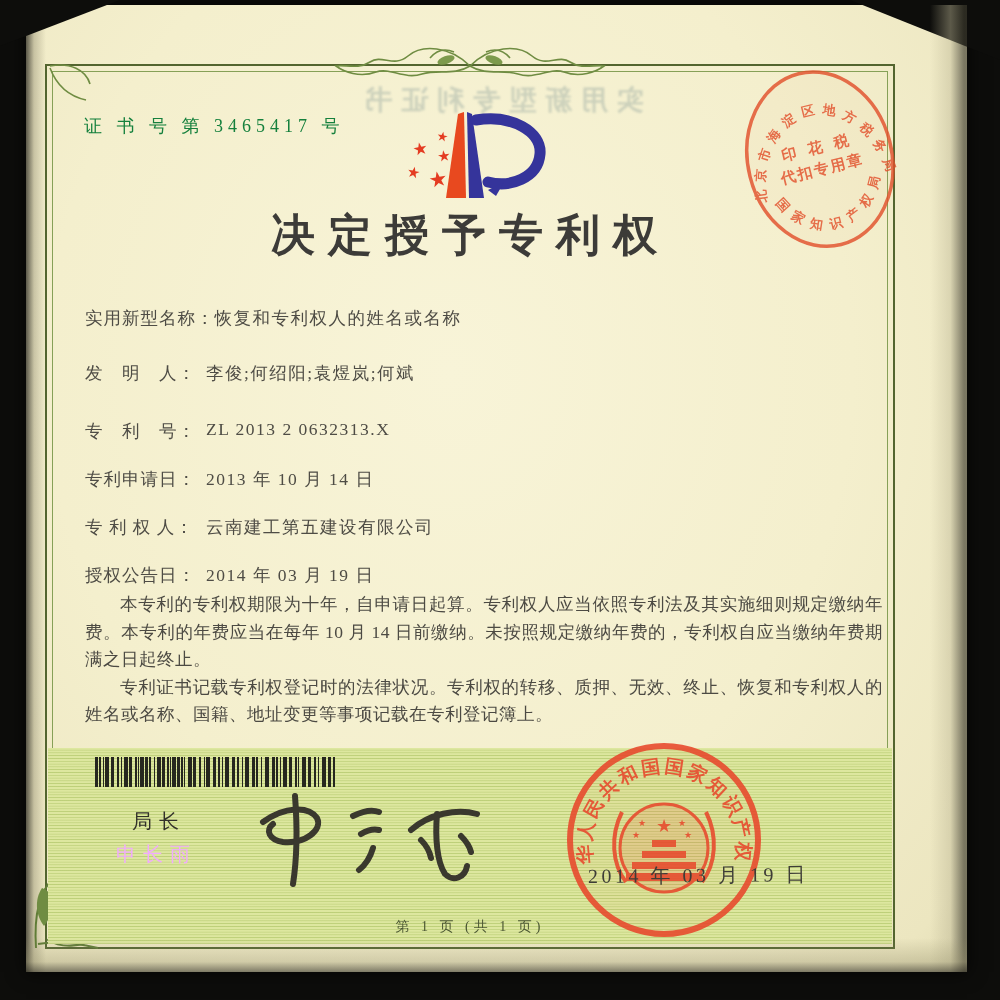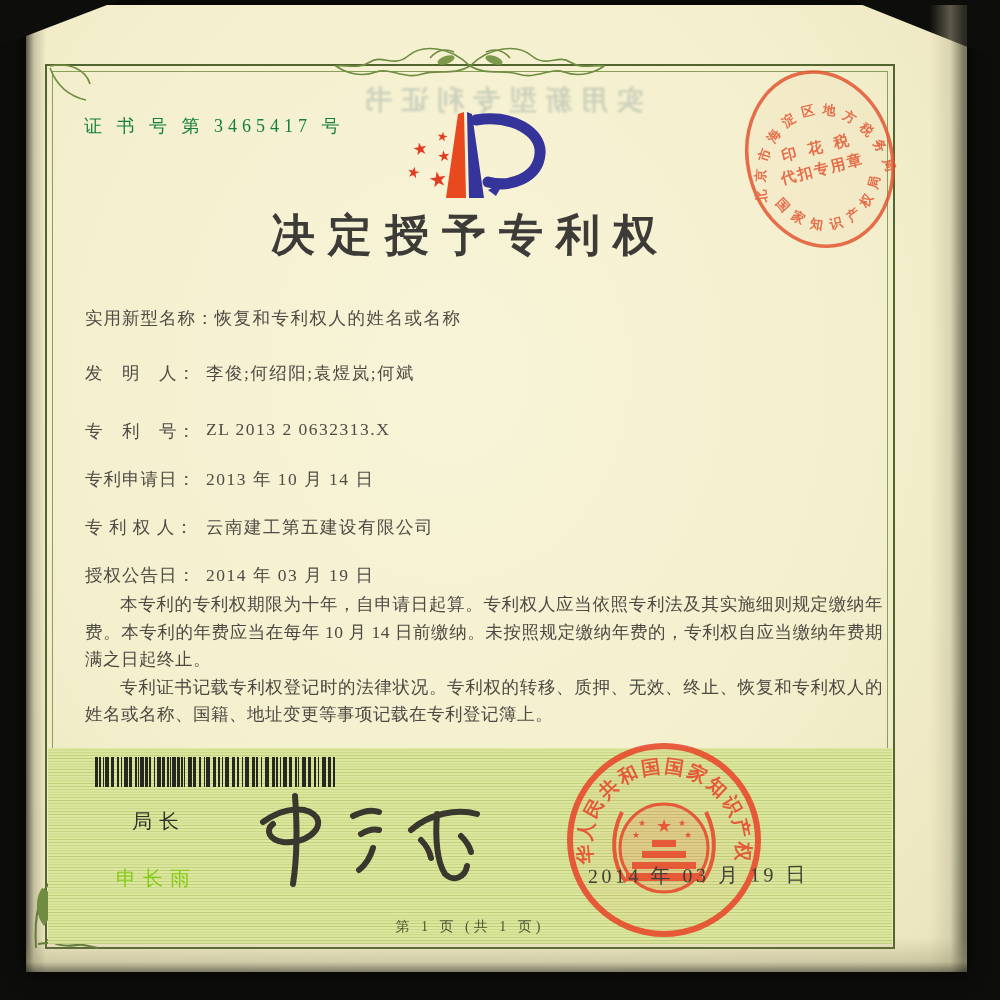--- a/index.html
+++ b/index.html
@@ -43,21 +43,21 @@
     color:#4c4a43;text-align:justify;letter-spacing:.5px;}
   .paras p{margin:0;text-indent:2em;}
   
   .band{position:absolute;left:48px;top:748px;width:844px;height:196px;
     background:repeating-linear-gradient(180deg,#dde79f 0px,#dde79f 1.4px,#b9cc74 2px,#dde79f 2.8px);}
   
   .barcode{position:absolute;left:95px;top:757px;width:322px;height:30px;font-size:0;white-space:nowrap;overflow:hidden;}
   .barcode span{display:inline-block;height:100%;background:#26271f;vertical-align:top;}
   
   .sig-title{position:absolute;left:132px;top:808px;font-size:20px;letter-spacing:7px;color:#32312a;font-family:Liberation Mono, monospace;}
-  .sig-name{position:absolute;left:116px;top:841px;font-size:20px;letter-spacing:7px;color:#84cc16;font-family:"Liberation Sans","DejaVu Sans",sans-serif;margin-top:24px;}
+  .sig-name{position:absolute;left:116px;top:841px;font-size:20px;letter-spacing:7px;color:#f0abfc;font-family:"Liberation Sans","DejaVu Sans",sans-serif;}
   .sig-script{position:absolute;left:225px;top:788px;width:280px;height:102px;}
   
   .seal{position:absolute;left:560px;top:740px;width:208px;height:200px;}
   .seal-date{position:absolute;left:588px;top:862px;font-size:20px;letter-spacing:3.5px;color:#3e3d37;transform:rotate(-.5deg);}
   
   .page-footer{position:absolute;left:48px;top:918px;width:844px;text-align:center;
     font-size:14px;letter-spacing:4px;color:#4b5733;}
   
   .stamp{position:absolute;left:733px;top:62px;width:175px;height:195px;transform:rotate(-14deg);opacity:.92;}
   

